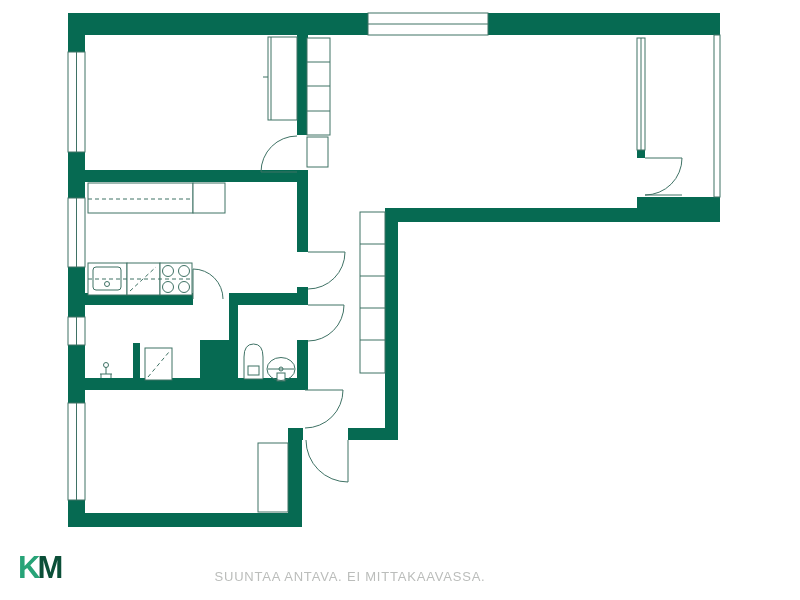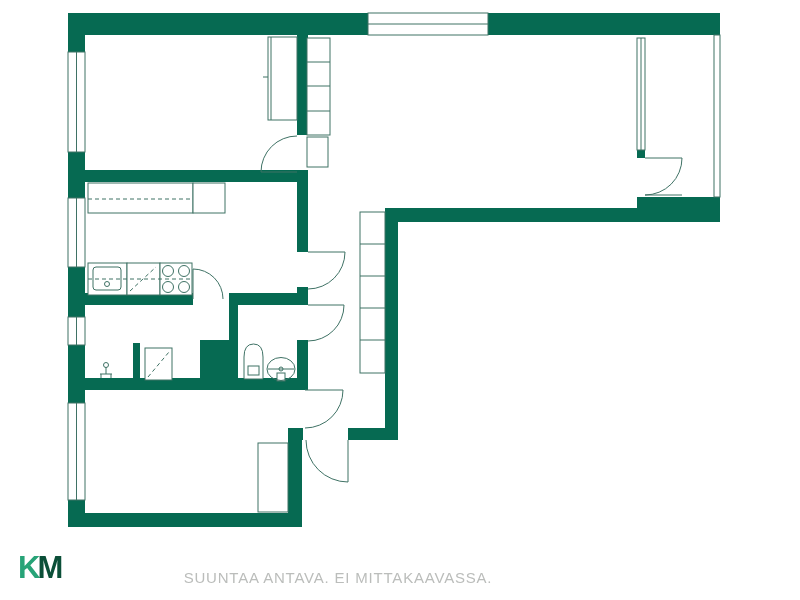--- a/index.html
+++ b/index.html
@@ -5,21 +5,21 @@
   html,body{margin:0;padding:0;background:#ffffff;}
   body{width:800px;height:600px;position:relative;overflow:hidden;
        font-family:"Liberation Sans", sans-serif;}
   #plan-wrap{position:absolute;left:0;top:0;width:676px;height:600px;}
   svg{position:absolute;left:0;top:0;}
   .footer-logo{position:absolute;left:18px;top:552px;display:flex;align-items:center;}
   .logo-mark{font-weight:800;font-size:31px;letter-spacing:-3px;line-height:1;
              font-family:"Liberation Sans", sans-serif;}
   .logo-word{margin-left:10px;font-size:15.5px;font-weight:700;letter-spacing:0.2px;}
   .disclaimer{position:absolute;left:0;top:569px;width:100%;text-align:center;
-              font-size:15px;letter-spacing:0.8px;font-weight:400;}
+              font-size:13px;letter-spacing:0.8px;font-weight:400;padding-left:12px;}
 </style>
 </head>
 <body style="background: rgb(255, 255, 255);">
 
 <div id="plan-wrap">
   <svg id="plan" width="800" height="600" viewBox="0 0 800 600">
     <g id="layer-walls">
         <rect x="68" y="13" width="300" height="22" fill="#066a52"></rect>
         <rect x="488" y="13" width="232" height="22" fill="#066a52"></rect>
         <rect x="68" y="35" width="17" height="17" fill="#066a52"></rect>

